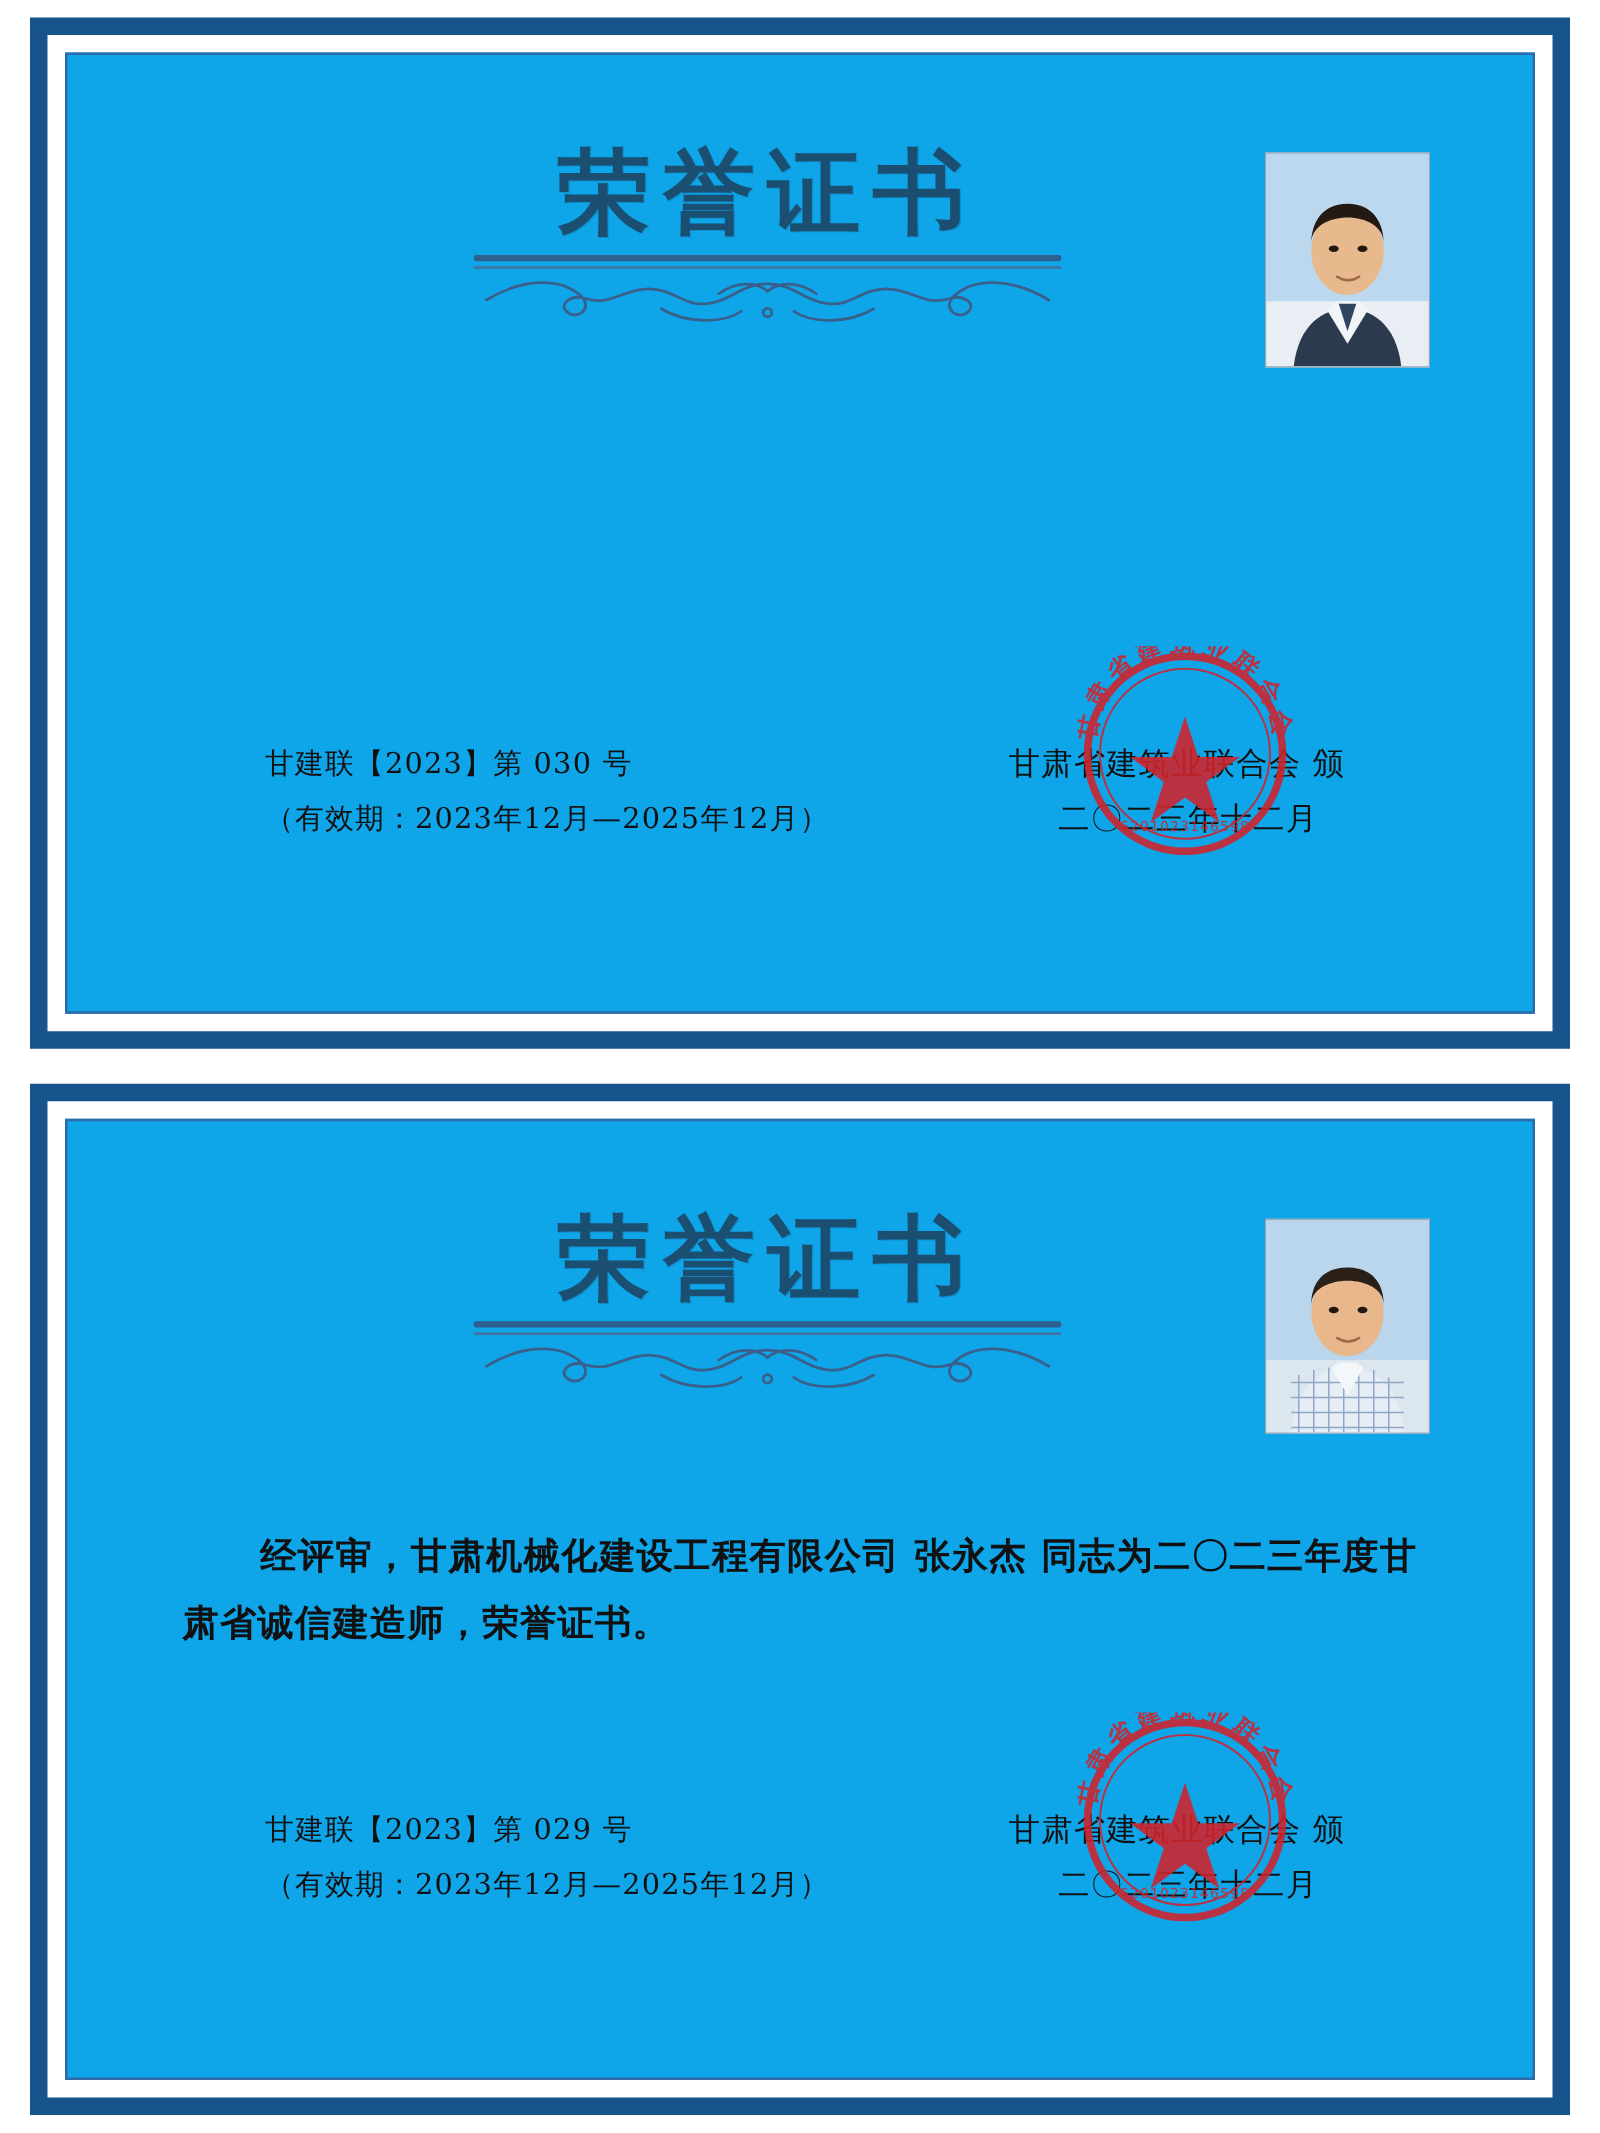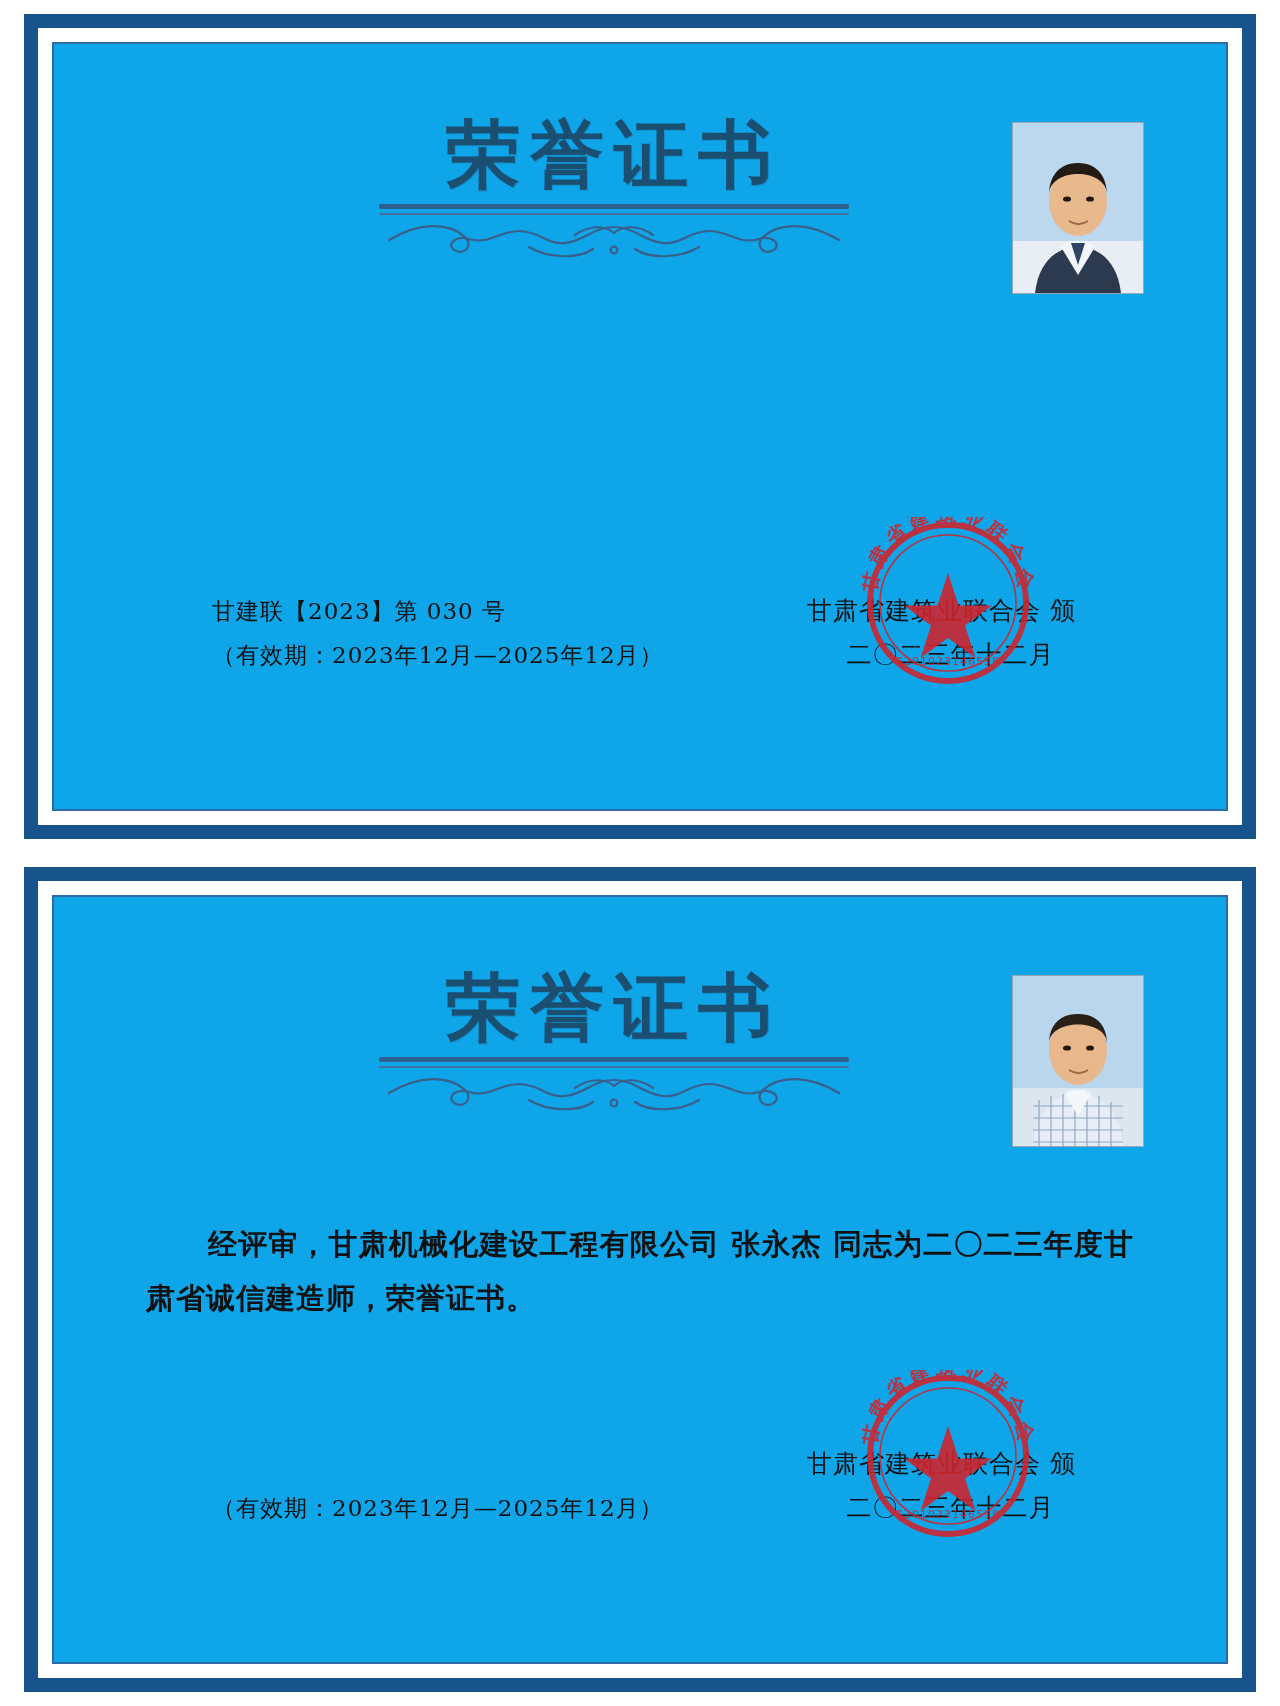--- a/index.html
+++ b/index.html
@@ -298,20 +298,21 @@
               <ellipse cx="77" cy="72" rx="4" ry="2.6" fill="#23170f"></ellipse>
               <path d="M56 94 C 62 98, 69 98, 75 94" stroke="#9c6a48" stroke-width="2" fill="none"></path>
             </svg>
           </div>
 
           <div class="body-text">
             <span class="indent"></span><span>经评审，甘肃机械化建设工程有限公司 张永杰 同志为二〇二三年度甘肃省诚信建造师，荣誉证书。</span>
           </div>
 
           <div class="footer-left">
+            <div>甘建联【2023】第 029 号</div>
             <div>（有效期：2023年12月—2025年12月）</div>
           </div>
 
           <div class="footer-right">
             <div>甘肃省建筑业联合会   颁</div>
             <div class="line2">二〇二三年十二月</div>
           </div>
 
           <div class="seal">
             <svg viewBox="0 0 172 172" width="172" height="172" xmlns="http://www.w3.org/2000/svg">

